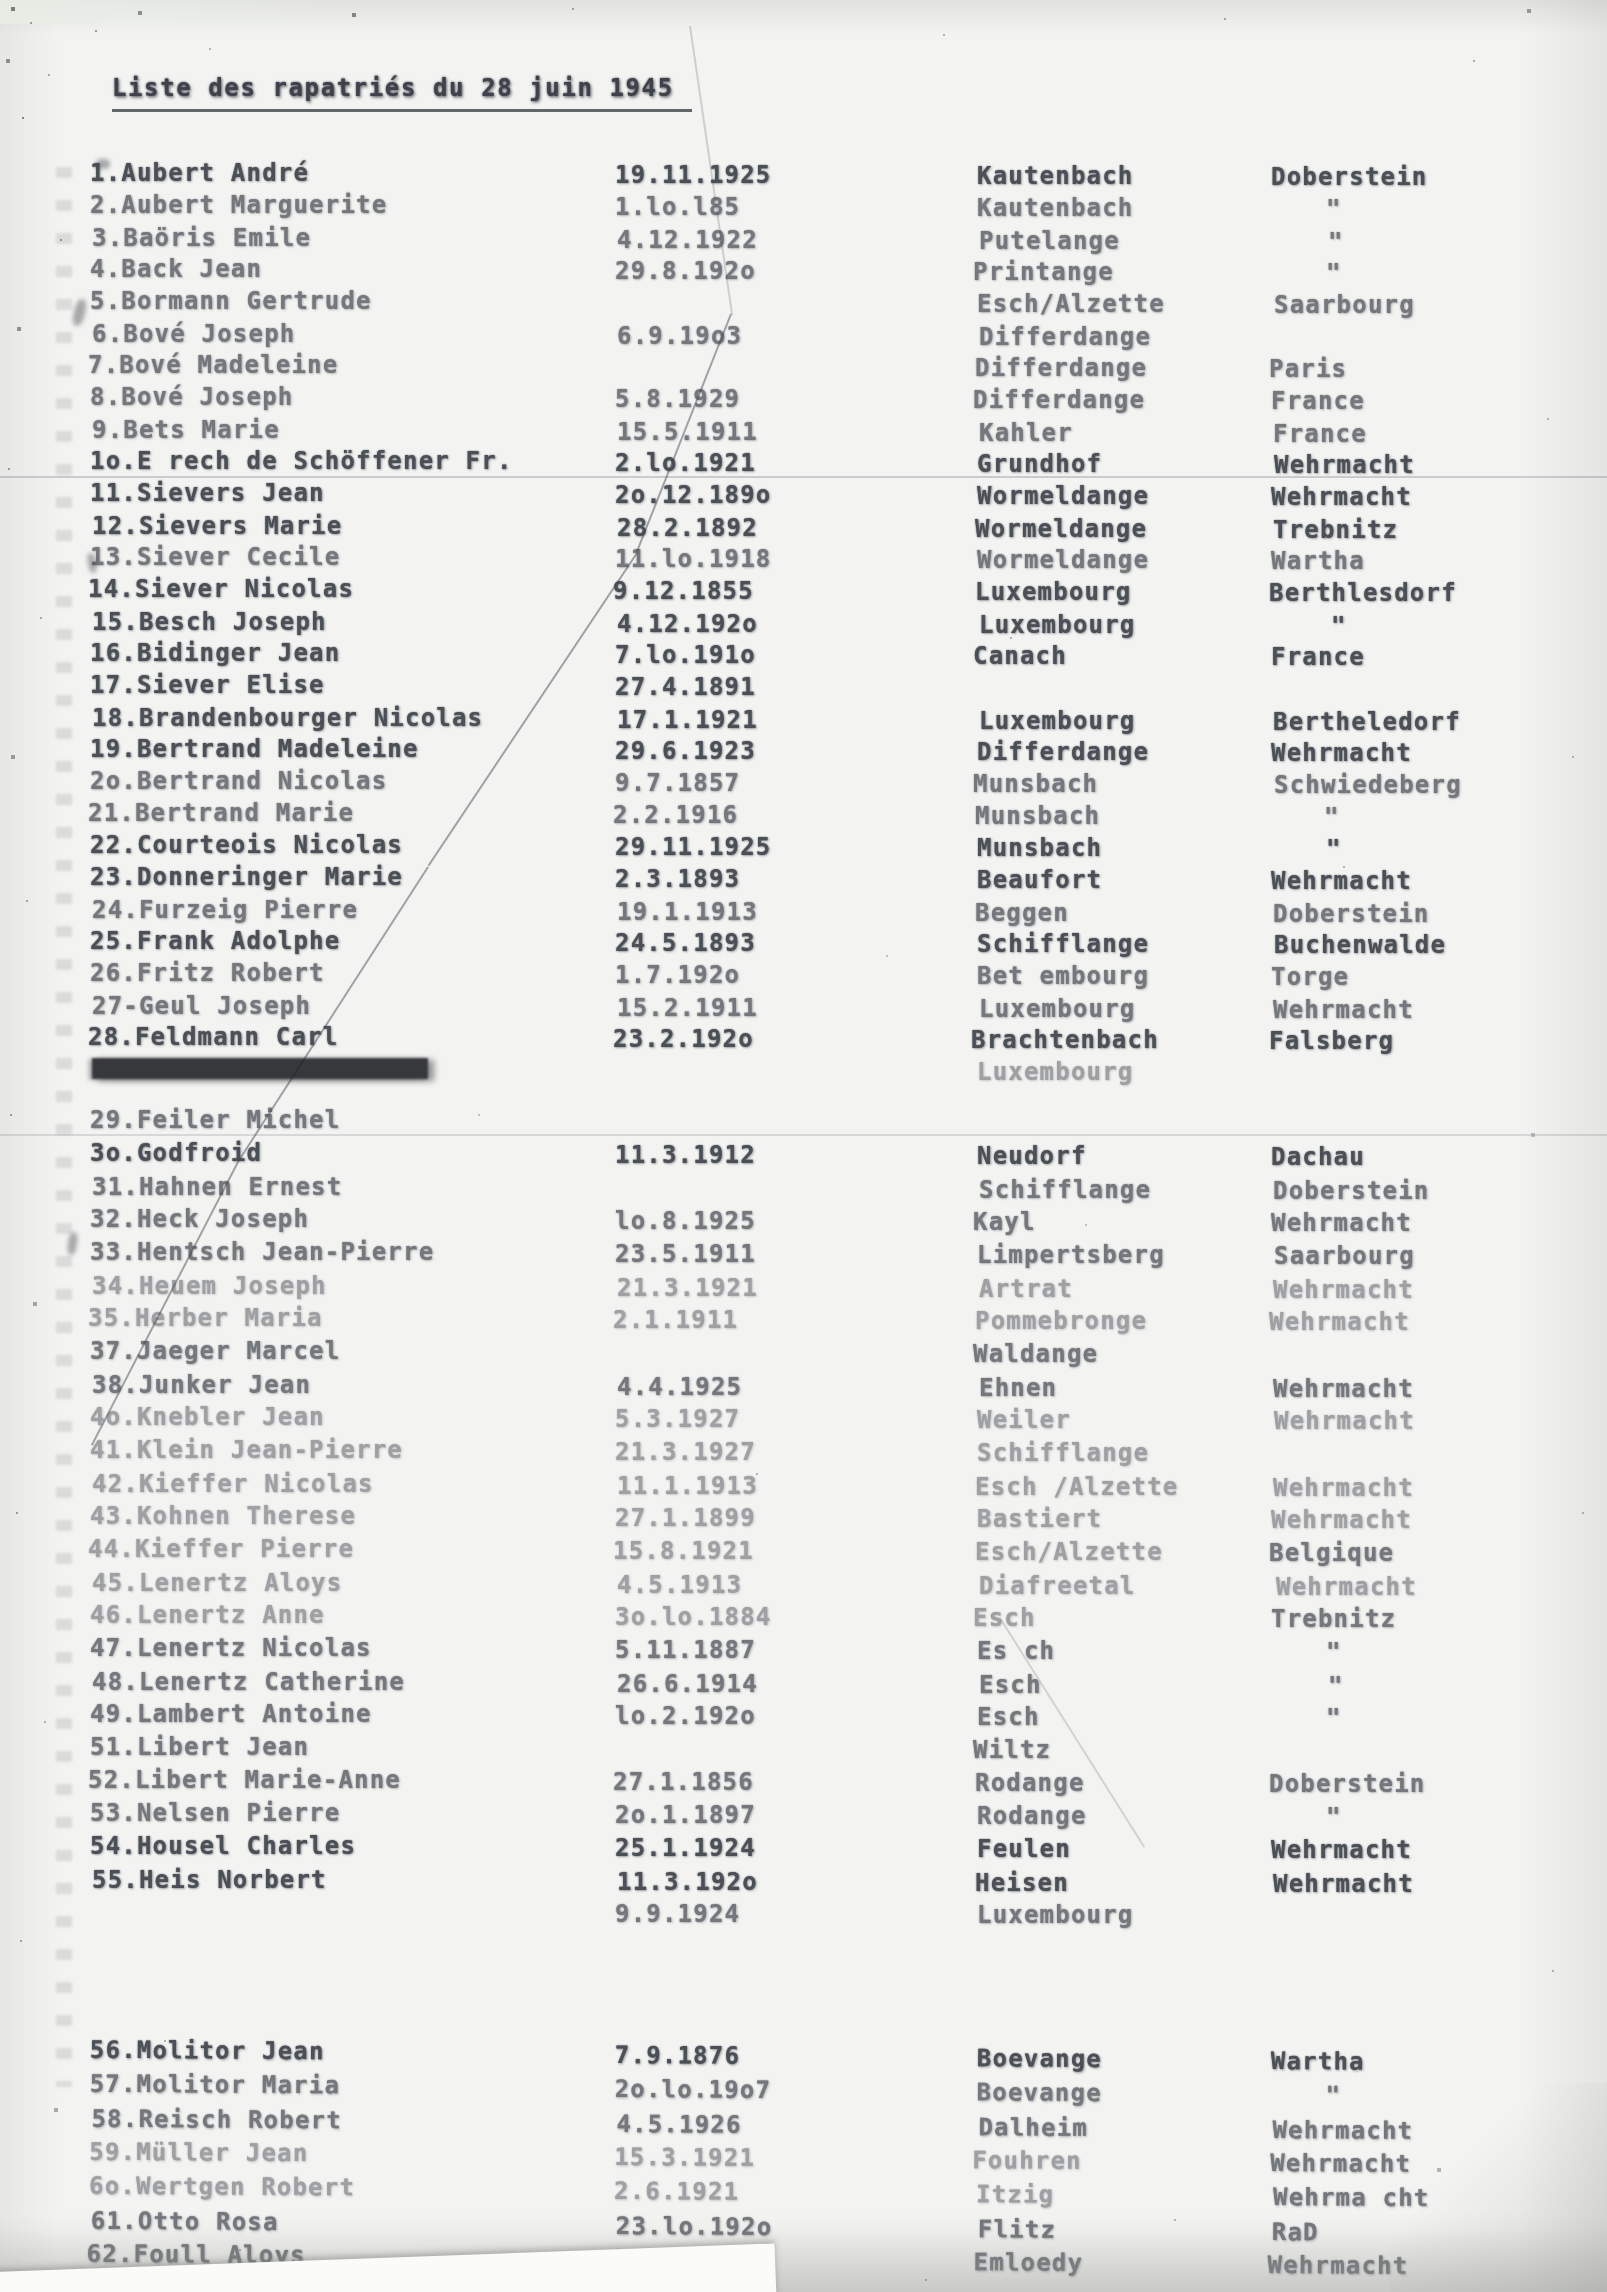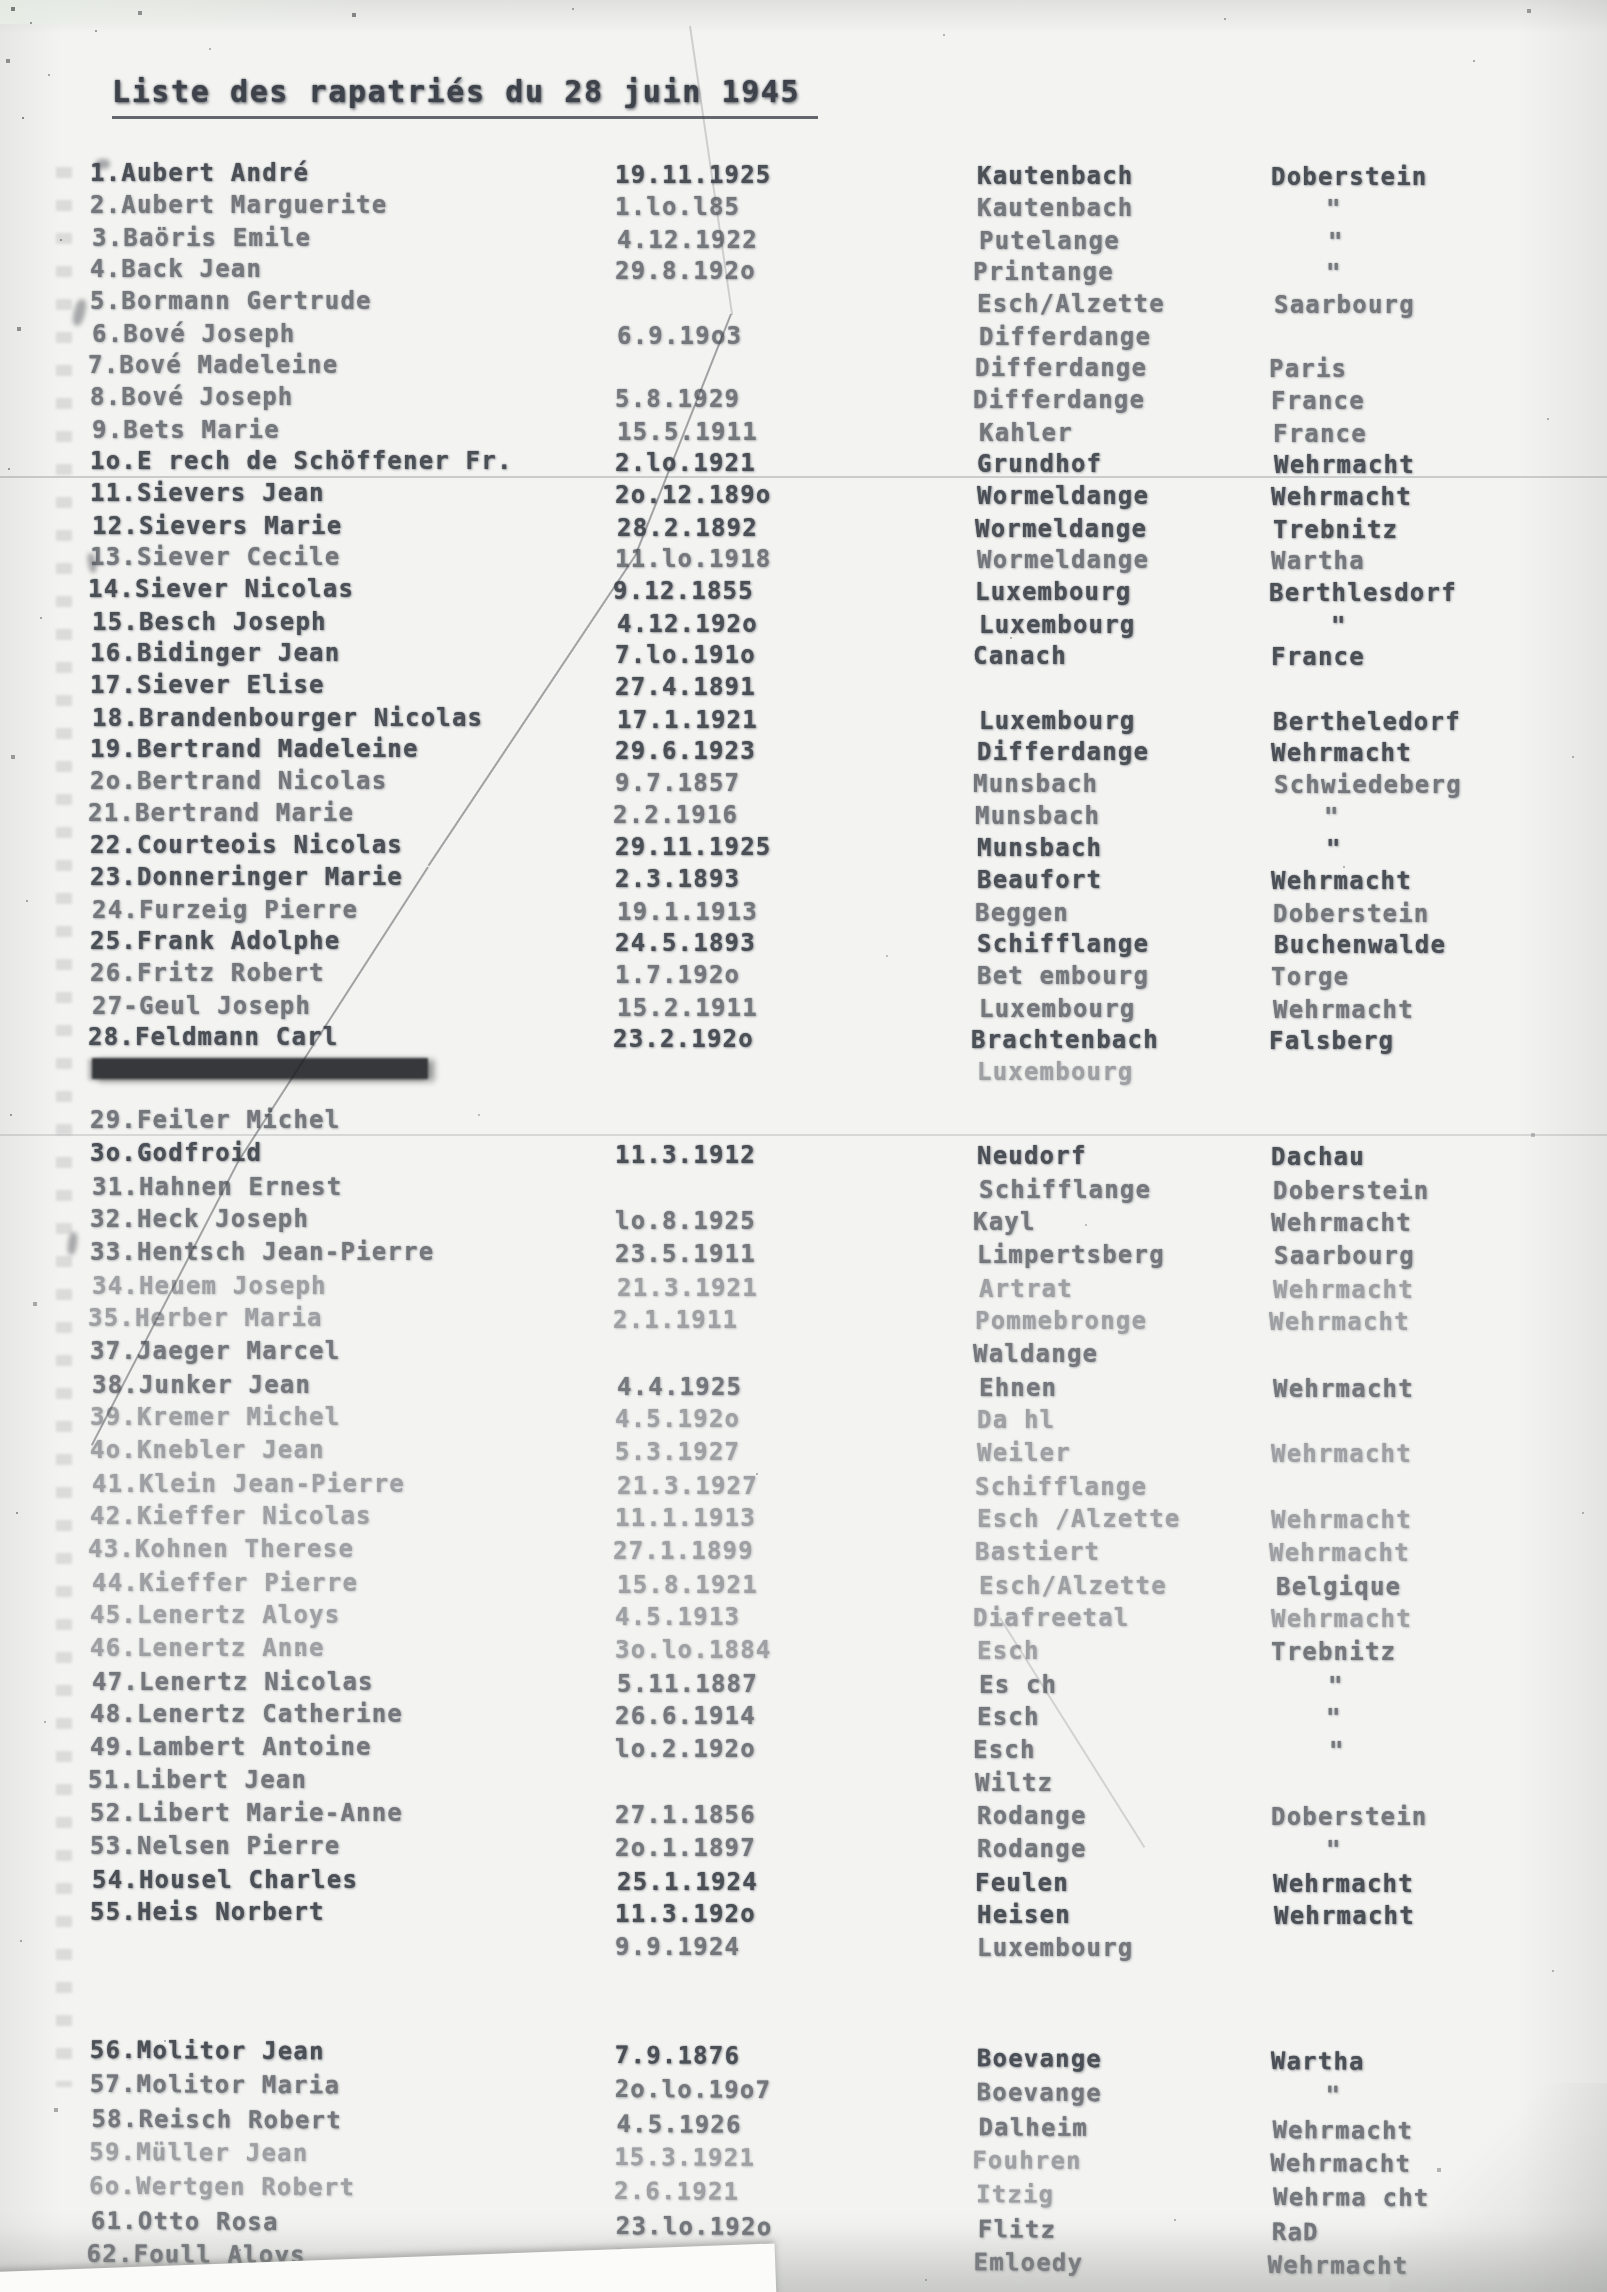--- a/index.html
+++ b/index.html
@@ -15,21 +15,21 @@
   }
   
   .content { position:absolute; inset:0; filter:blur(0.5px); color:#3e434b; }
   .cell, .title {
     position:absolute; white-space:nowrap; font-weight:bold; font-size:24px;
     letter-spacing:1.2px;
     text-shadow: 0 0 1.6px rgba(62,67,75,0.85), 1.2px 1.4px 2.4px rgba(62,67,75,0.38);
   }
   .f0 { opacity:.93; } .f1 { opacity:.70; } .f2 { opacity:.47; }
   .title {
-    left:112px; top:74px; font-size:30px; letter-spacing:1.6px;
+    left:112px; top:74px; font-size:24px; letter-spacing:1.6px;
     border-bottom:3px solid rgba(62,67,75,.8); padding-bottom:7px; padding-right:18px;
     text-shadow: 0 0 2.2px rgba(50,54,62,0.95), 1.5px 1.5px 3px rgba(50,54,62,0.5);
   }
   .block { position:absolute; left:0; width:1608px; }
   .b1 { top:159px;  --lh:32px; }
   .b2 { top:1106px; --lh:33px; }
   .b3 { top:2036px; --lh:34px; transform:rotate(.35deg); transform-origin:119px 0; }
   .row { position:relative; height:var(--lh); }
   .c-name  { left:90px;  top:0; }
   .c-date  { left:615px; top:2px;text-align:right; }
@@ -331,25 +331,20 @@
           <span class="cell c-name f1">37.Jaeger Marcel</span>
           <span class="cell c-place f1">Waldange</span>
         </div>
         <div class="row">
           <span class="cell c-name f1">38.Junker Jean</span>
           <span class="cell c-date f1">4.4.1925</span>
           <span class="cell c-place f1">Ehnen</span>
           <span class="cell c-dest f1">Wehrmacht</span>
         </div>
         <div class="row">
-          <span class="cell c-name f2">39.Kremer Michel</span>
-          <span class="cell c-date f2">4.5.192o</span>
-          <span class="cell c-place f2">Da hl</span>
-        </div>
-        <div class="row">
           <span class="cell c-name f2">4o.Knebler Jean</span>
           <span class="cell c-date f2">5.3.1927</span>
           <span class="cell c-place f2">Weiler</span>
           <span class="cell c-dest f2">Wehrmacht</span>
         </div>
         <div class="row">
           <span class="cell c-name f2">41.Klein Jean-Pierre</span>
           <span class="cell c-date f2">21.3.1927</span>
           <span class="cell c-place f2">Schifflange</span>
         </div>

